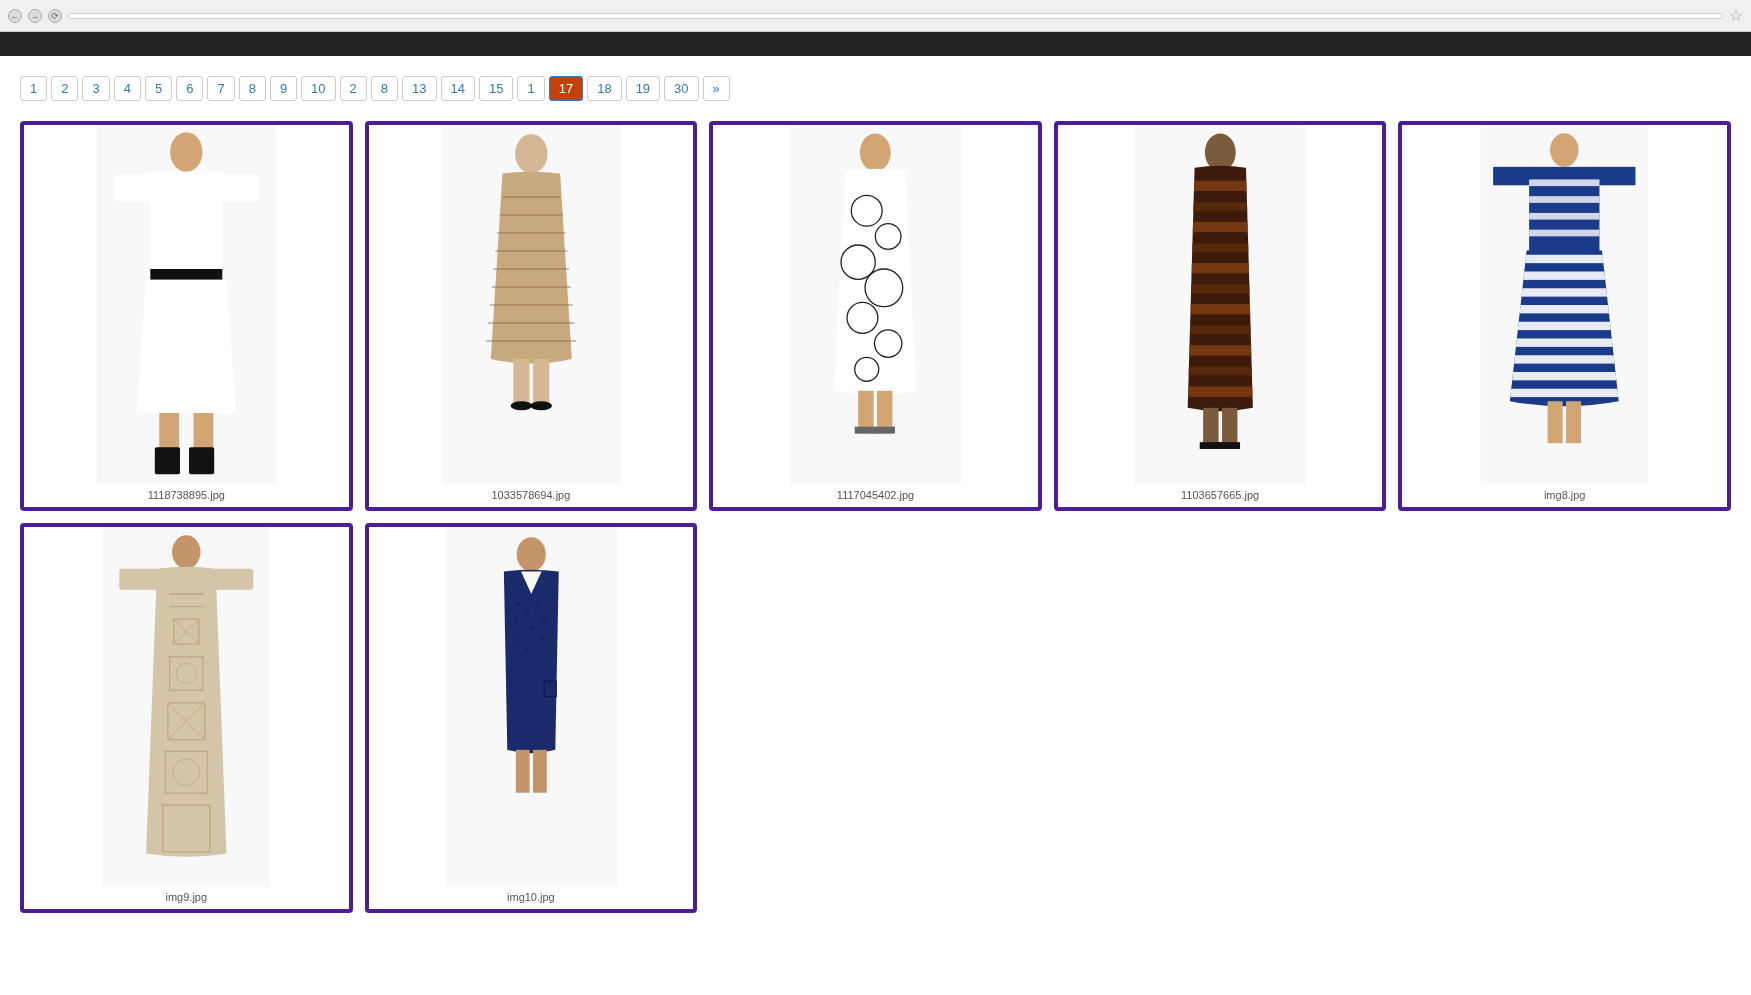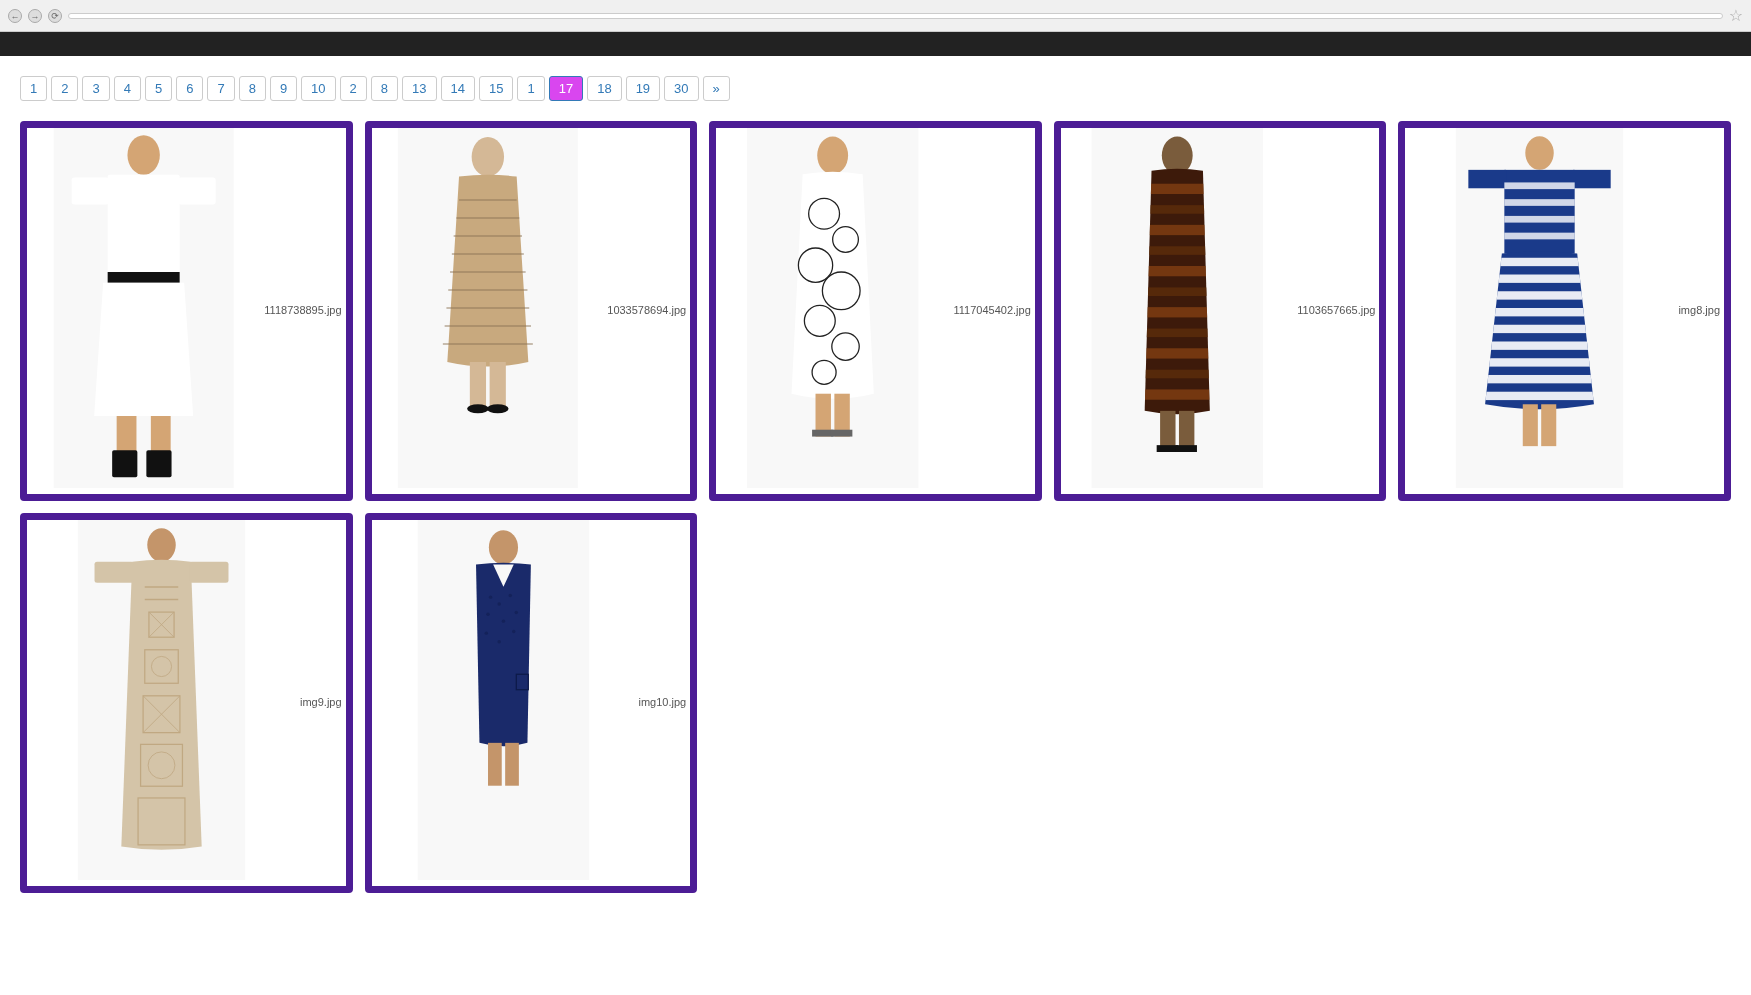--- a/index.html
+++ b/index.html
@@ -73,37 +73,37 @@
       padding: 4px 9px;
       border: 1px solid #ccc;
       background: #fff;
       color: #337ab7;
       cursor: pointer;
       border-radius: 3px;
       font-size: 13px;
       text-decoration: none;
     }
     .page-btn.active {
-      background: #d946ef;
+      background: #c2410c;
       color: #fff;
       border-color: #337ab7;
     }
 
     
     .image-grid {
       display: grid;
       grid-template-columns: repeat(5, 1fr);
       gap: 12px;
     }
     .image-card {
-      border: 7px solid #4c1d95;
+      border: 4px solid #4c1d95;
       border-radius: 4px;
       overflow: hidden;
       display: flex;
-      flex-direction: row;
+      flex-direction: column;
       align-items: center;
       padding-bottom: 6px;
     }
     .image-placeholder {
       width: 100%;
       height: 360px;
       display: flex;
       align-items: center;
       justify-content: center;
       overflow: hidden;

